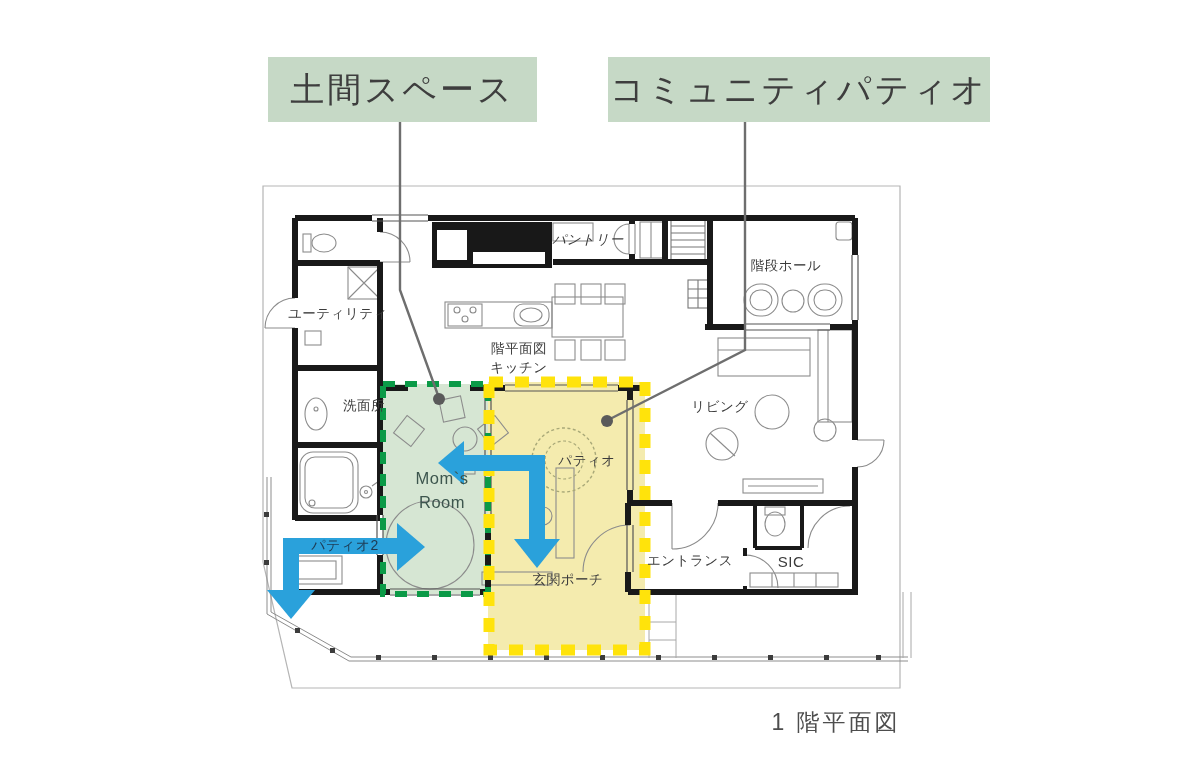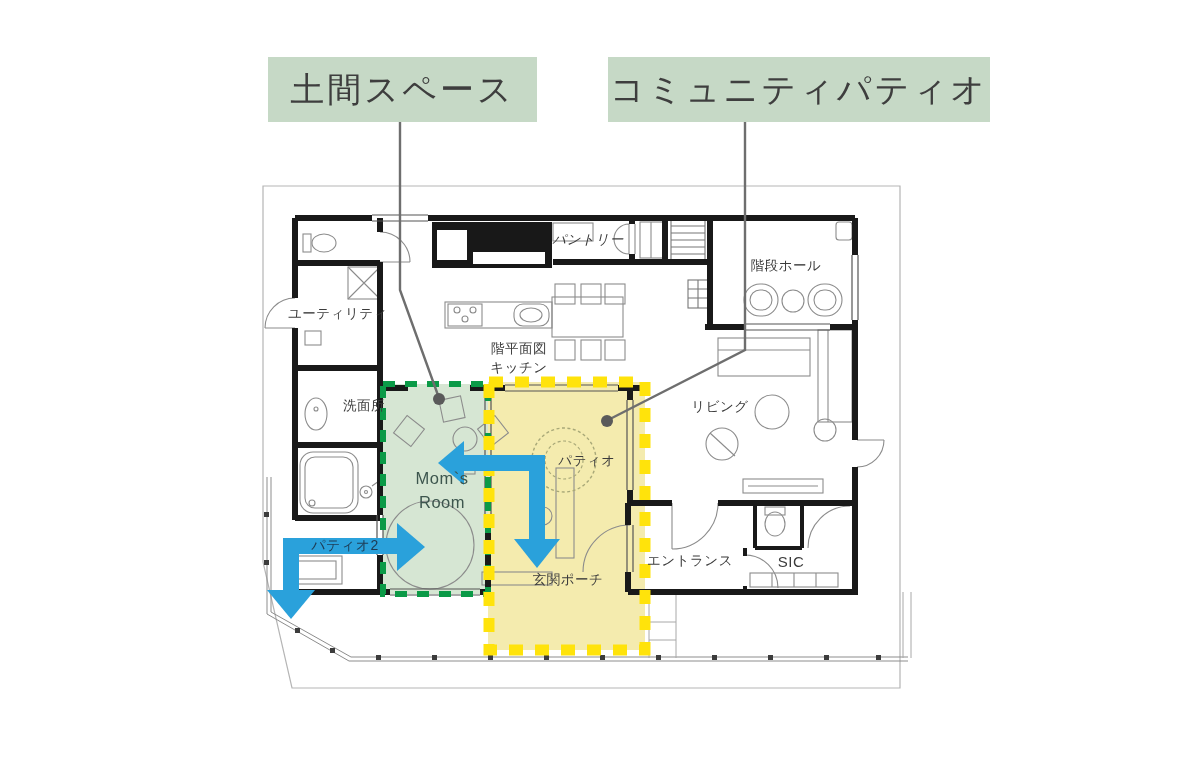--- a/index.html
+++ b/index.html
@@ -244,13 +244,14 @@
   <div class="rl rl-patio">パティオ</div>
   <div class="rl rl-moms">
     <div>Mom`s</div>
     <div>Room</div>
   </div>
   <div class="rl rl-patio2">パティオ2</div>
   <div class="rl rl-porch">玄関ポーチ</div>
   <div class="rl rl-entrance">エントランス</div>
   <div class="rl rl-sic">SIC</div>
 
+  <div class="caption">1 階平面図</div>
 </div>
 
 </body></html>

